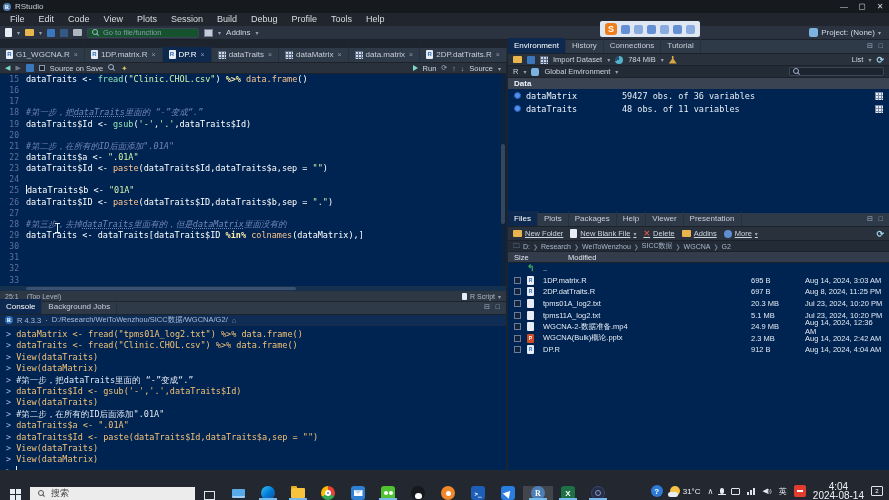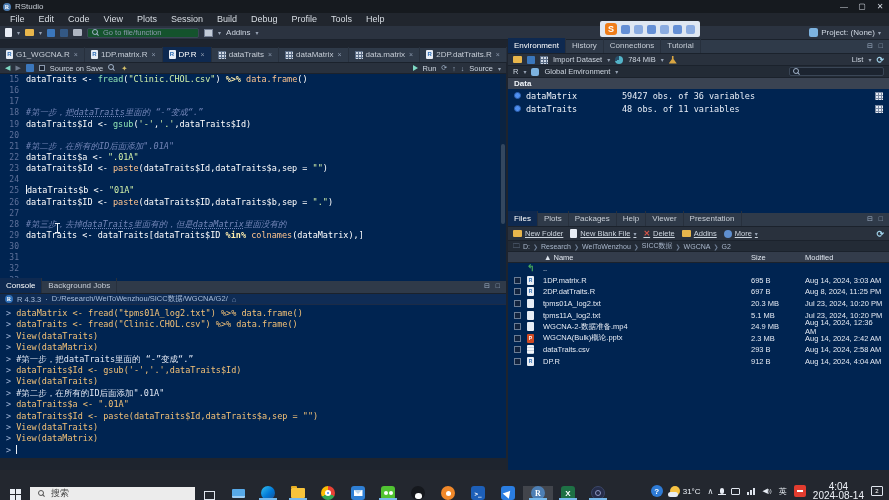--- a/index.html
+++ b/index.html
@@ -82,21 +82,21 @@
   .vthumb{position:absolute;right:1px;top:70px;width:4px;height:80px;background:#33475f;border-radius:2px;}
   .ibeam{width:1px;height:8px;background:#e8edf5;position:absolute;left:57px;top:150px;}
   .ibeam::before,.ibeam::after{content:"";position:absolute;left:-2px;width:5px;height:1px;background:#e8edf5;}
   .ibeam::before{top:-1px;}.ibeam::after{bottom:-1px;}
   .hscroll{height:5px;background:#16304f;position:relative;}
   .hthumb{position:absolute;left:26px;top:1px;width:270px;height:3px;background:#3c5070;border-radius:2px;}
   .ed-status{height:10px;background:#2e3744;display:flex;align-items:center;font-size:7px;color:#aeb9c8;padding:0 5px;gap:8px;}
   .ed-status .right{margin-left:auto;display:flex;gap:3px;align-items:center;}
 
   
-  .console-pane{left:0;top:281px;width:506px;height:177px;background:#002451;}
+  .console-pane{left:0;top:302px;width:506px;height:177px;background:#002451;}
   .con-header{height:11px;background:#0f2c55;border-bottom:1px solid #1b2b47;display:flex;align-items:center;gap:4px;
               padding:0 5px;font-size:7.5px;color:#a9bdd9;}
   .rball{width:8px;height:8px;border-radius:50%;background:#2f6fb7;color:#fff;font:bold 6px "Liberation Serif",serif;
          text-align:center;line-height:8px;}
   .con-body{padding:3px 0 0 6px;font-family:"DejaVu Sans Mono",monospace;font-size:8.5px;}
   .con-line{height:11.4px;line-height:11.4px;white-space:pre;}
   .con-prompt{color:#9fb3d4;}
   .con-cmd{color:#f2c177;}
   .con-comment{color:#dfe6f2;}
 
@@ -527,21 +527,20 @@
         <span class="crumb-sep">❯</span>
         <span>WeiToWenzhou</span>
         <span class="crumb-sep">❯</span>
         <span>SICC数据</span>
         <span class="crumb-sep">❯</span>
         <span>WGCNA</span>
         <span class="crumb-sep">❯</span>
         <span>G2</span>
       </div>
     <div class="files-header">
-      <span class="fh-name">▲ <span>Name</span></span>
       <span class="fh-size">Size</span>
       <span class="fh-mod">Modified</span>
     </div>
     <div id="files-rows">
         <div class="file-row">
           <span class="chk hidden"></span>
           <span class="fic">
             <span class="up-arrow">↰</span>
           </span>
           <span class="fname">..</span>
@@ -594,29 +593,20 @@
           <span class="fmod">Aug 14, 2024, 12:36 AM</span>
         </div>
         <div class="file-row">
           <span class="chk"></span>
           <span class="fic">
             <span class="pg ppt">P</span>
           </span>
           <span class="fname">WGCNA(Bulk)概论.pptx</span>
           <span class="fsize">2.3 MB</span>
           <span class="fmod">Aug 14, 2024, 2:42 AM</span>
-        </div>
-        <div class="file-row">
-          <span class="chk"></span>
-          <span class="fic">
-            <span class="pg csv"></span>
-          </span>
-          <span class="fname">dataTraits.csv</span>
-          <span class="fsize">293 B</span>
-          <span class="fmod">Aug 14, 2024, 2:58 AM</span>
         </div>
         <div class="file-row">
           <span class="chk"></span>
           <span class="fic">
             <span class="pg">R</span>
           </span>
           <span class="fname">DP.R</span>
           <span class="fsize">912 B</span>
           <span class="fmod">Aug 14, 2024, 4:04 AM</span>
         </div>

